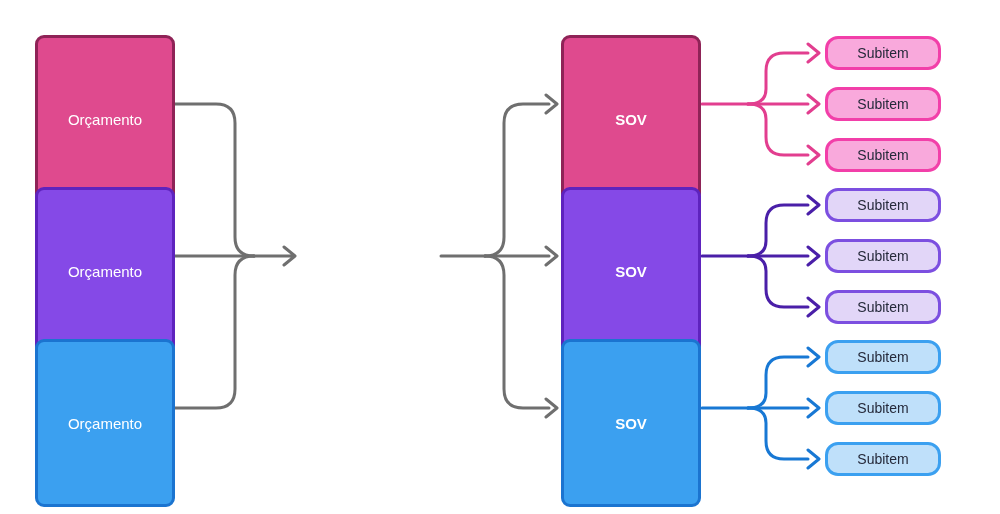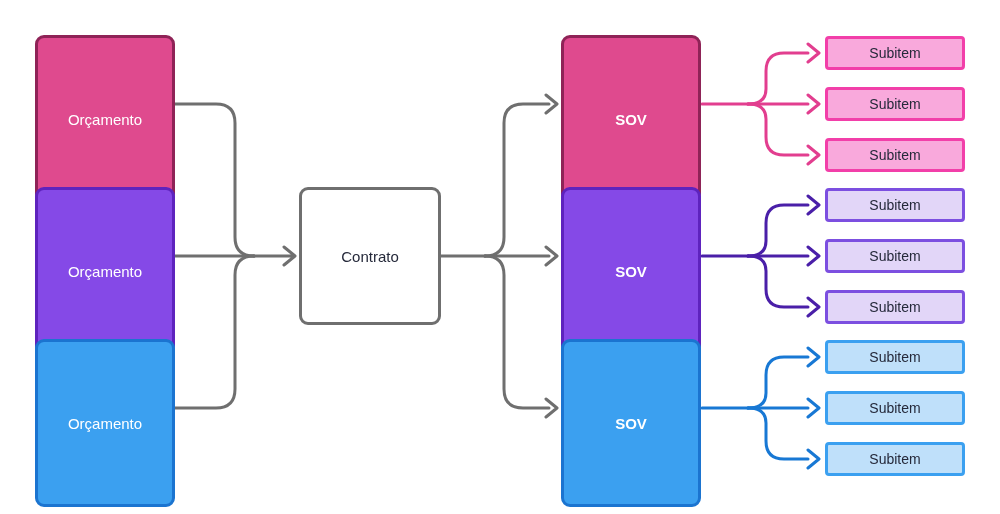--- a/index.html
+++ b/index.html
@@ -12,21 +12,21 @@
   .wire.gray{stroke:var(--wire-gray);}
   .wire.pink{stroke:var(--wire-pink);}
   .wire.purple{stroke:var(--wire-purple);}
   .wire.blue{stroke:var(--wire-blue);}
   .node{
     position:absolute;box-sizing:border-box;border-radius:9px;
     display:flex;align-items:center;justify-content:center;
     border:3px solid transparent;text-align:center;
   }
   .big{width:140px;height:168px;font-size:15px;}
-  .small{width:140px;height:34px;font-size:14px;color:var(--text-dark);border-radius:4px;}
+  .small{width:116px;height:34px;font-size:14px;color:var(--text-dark);border-radius:13px;}
   .n-pink{background:var(--node-pink-fill);border-color:var(--node-pink-border);color:var(--text-light);}
   .n-purple{background:var(--node-purple-fill);border-color:var(--node-purple-border);color:var(--text-light);}
   .n-blue{background:var(--node-blue-fill);border-color:var(--node-blue-border);color:var(--text-light);}
   .n-contract{background:var(--contract-fill);border-color:var(--contract-border);color:var(--text-dark);font-size:15px;}
   .s-pink{background:var(--subitem-pink-fill);border-color:var(--subitem-pink-border);}
   .s-purple{background:var(--subitem-purple-fill);border-color:var(--subitem-purple-border);}
   .s-blue{background:var(--subitem-blue-fill);border-color:var(--subitem-blue-border);}
   
   .col-budget{left:35px;} .col-sov{left:561px;font-weight:bold;} .col-sub{left:825px;}
   .row1{top:35px;} .row2{top:187px;} .row3{top:339px;}
@@ -65,21 +65,20 @@
     <path class="wire blue" d="M 702 408 H 748"></path>
     <path class="wire blue" d="M 748 408 Q 766 408 766 393 V 375 Q 766 357 784 357 H 808 M 808 348 L 819 357 L 808 366"></path>
     <path class="wire blue" d="M 748 408 H 808 M 808 399 L 819 408 L 808 417"></path>
     <path class="wire blue" d="M 748 408 Q 766 408 766 423 V 441 Q 766 459 784 459 H 808 M 808 450 L 819 459 L 808 468"></path>
   </svg>
 
   <div class="node big n-pink col-budget row1">Orçamento</div>
   <div class="node big n-purple col-budget row2">Orçamento</div>
   <div class="node big n-blue col-budget row3">Orçamento</div>
 
-  <div class="node n-contract contract-pos">Contrato</div>
 
   <div class="node big n-pink col-sov row1">SOV</div>
   <div class="node big n-purple col-sov row2">SOV</div>
   <div class="node big n-blue col-sov row3">SOV</div>
 
   <div class="node small s-pink col-sub sub-y1">Subitem</div>
   <div class="node small s-pink col-sub sub-y2">Subitem</div>
   <div class="node small s-pink col-sub sub-y3">Subitem</div>
 
   <div class="node small s-purple col-sub sub-y4">Subitem</div>

